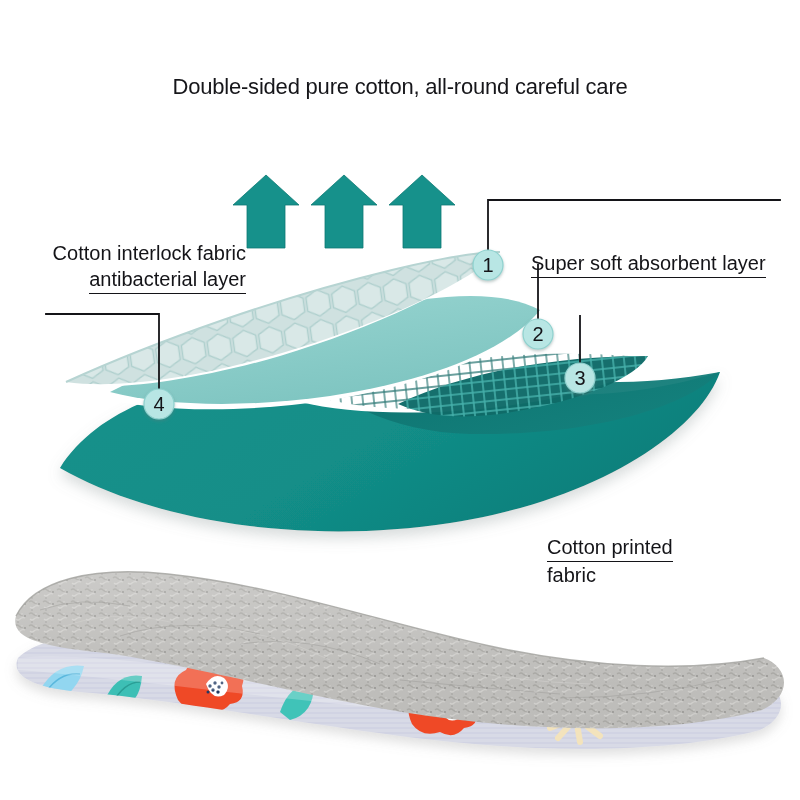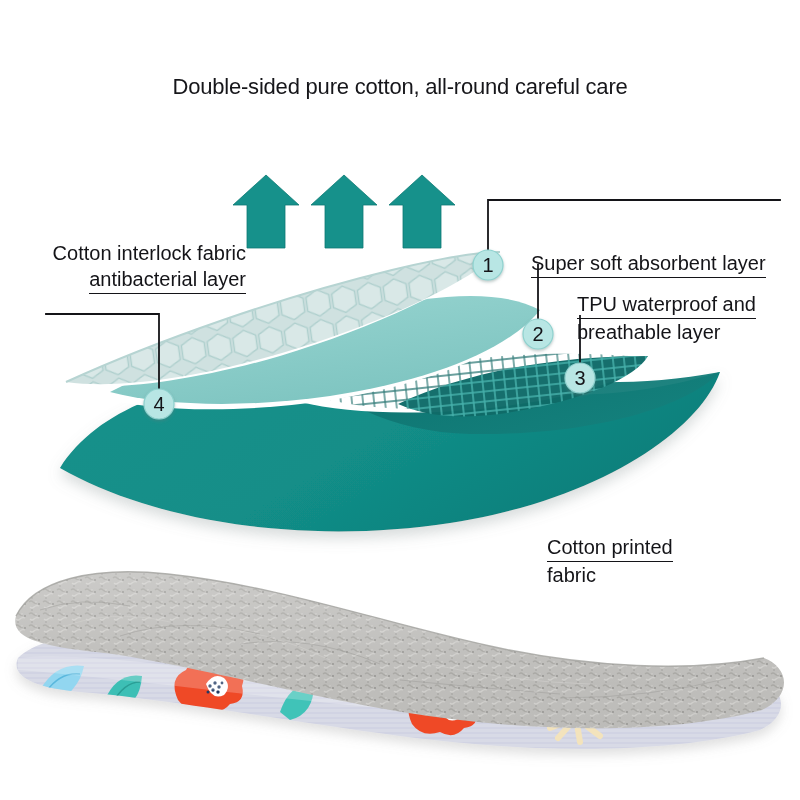--- a/index.html
+++ b/index.html
@@ -251,24 +251,20 @@
 
   <div class="callout" id="label-interlock">
     <span class="ln">Cotton interlock fabric</span>
     <span class="ln"><span class="ul">antibacterial layer</span></span>
   </div>
 
   <div class="callout" id="label-absorbent">
     <span class="ln"><span class="ul">Super soft absorbent layer</span></span>
   </div>
 
-  <div class="callout" id="label-tpu">
-    <span class="ln"><span class="ul">TPU waterproof and</span></span>
-    <span class="ln">breathable layer</span>
-  </div>
 
   <div class="callout" id="label-printed">
     <span class="ln"><span class="ul">Cotton printed</span></span>
     <span class="ln">fabric</span>
   </div>
 
   <div id="product">
     <svg width="800" height="260" viewBox="0 0 800 260" xmlns="http://www.w3.org/2000/svg">
       <defs>
 

